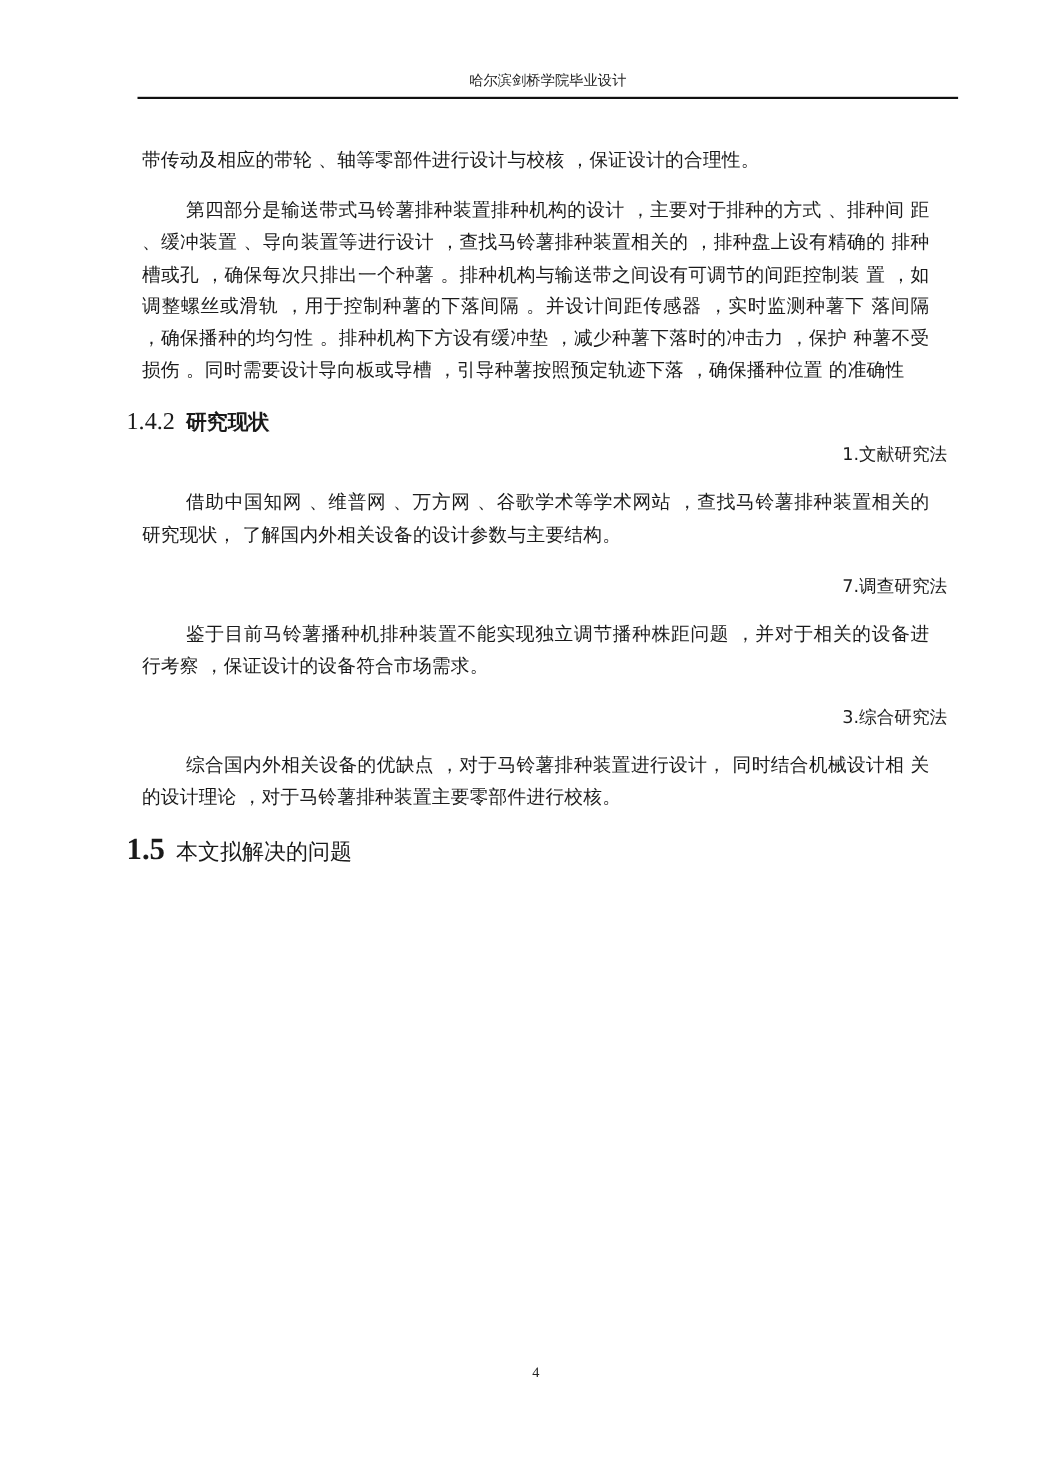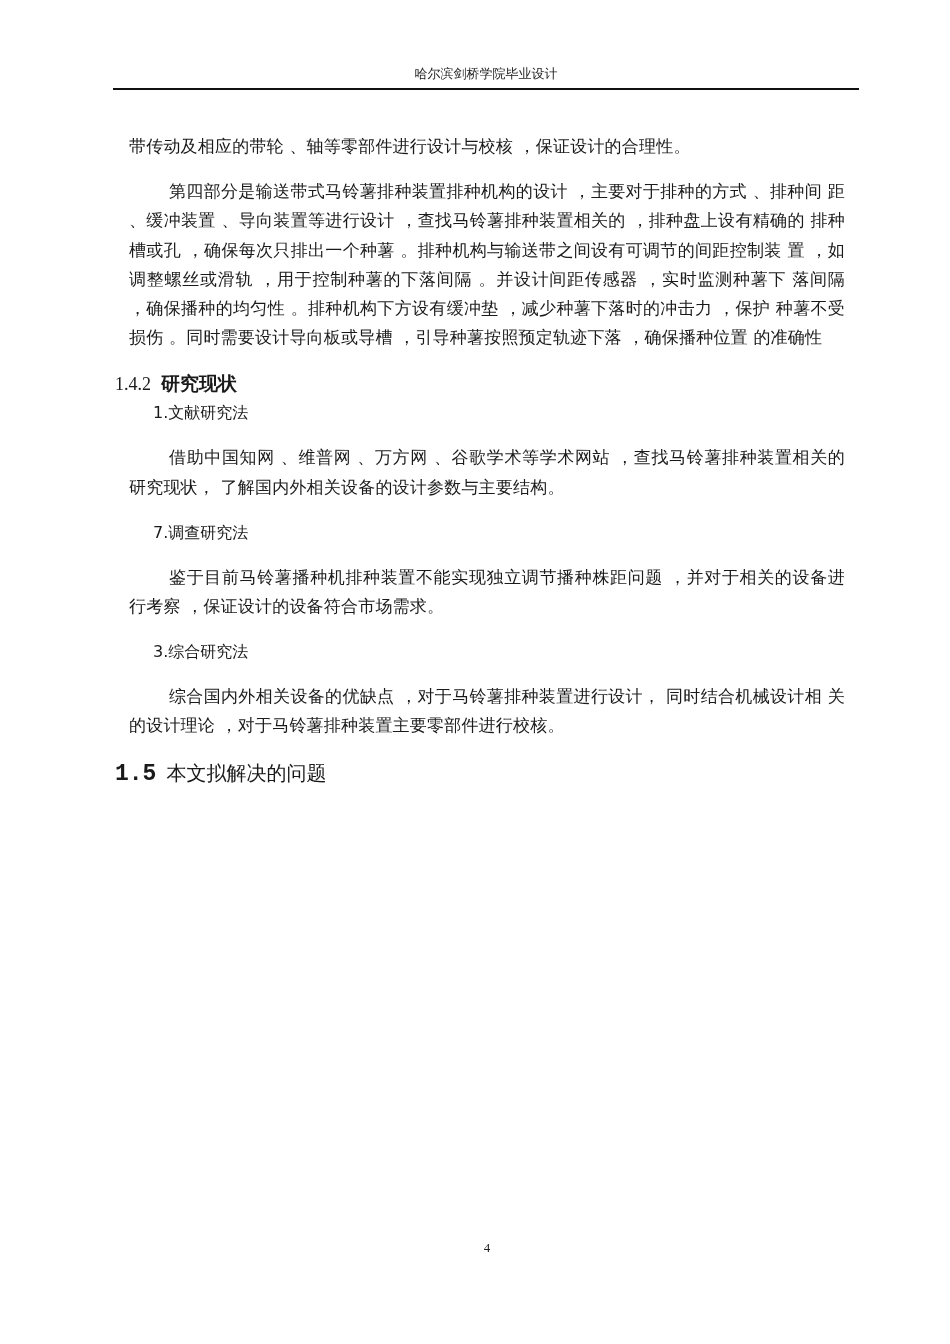--- a/index.html
+++ b/index.html
@@ -10,21 +10,21 @@
     body {
       width: 950px;
       height: 1344px;
       position: relative;
       overflow: hidden;
       color: #1a1a1a;
       font-family: "DejaVu Sans", "Liberation Sans", sans-serif;
     }
     .page-header {
       position: absolute;
-      left: 113px;
+      left: 125px;
       top: 62px;
       width: 746px;
       height: 26px;
       border-bottom: 2px solid #111;
       text-align: center;
       font-size: 13px;
       line-height: 24px;
       color: #222;
     }
     .content {
@@ -43,43 +43,44 @@
     .para.indent { text-indent: 40px; }
     .h3 {
       margin: 0;
       height: 30px;
       line-height: 30px;
       font-size: 18px;
       padding-left: 2px;
     }
     .h3 .num {
       font-family: "Liberation Serif", serif;
-      font-size: 18px;
+      font-size: 22px;
       font-weight: normal;
       margin-right: 10px;
     }
     .h3 .title { font-weight: bold; font-size: 19px; }
     .h2 {
       margin: 0;
       height: 32px;
       line-height: 32px;
       font-size: 20px;
     }
     .h2 .num {
-      font-family: Liberation Mono, monospace;
-      font-size: 23px;
+      font-family: Liberation Serif, serif;
+      font-size: 28px;
       margin-right: 10px;
       padding-left: 2px;
     }
     .h2 .title { font-weight: normal; font-size: 20px; }
     .method-label {
       margin: 0;
       padding-left: 40px;
       font-size: 16px;
       line-height: 29px;
+      text-align: right;
     }
     .page-number {
       position: absolute;
       left: 0;
       width: 974px;
       top: 1240px;
       text-align: center;
       font-family: "Liberation Serif", serif;
       font-size: 13px;
       color: #222;

